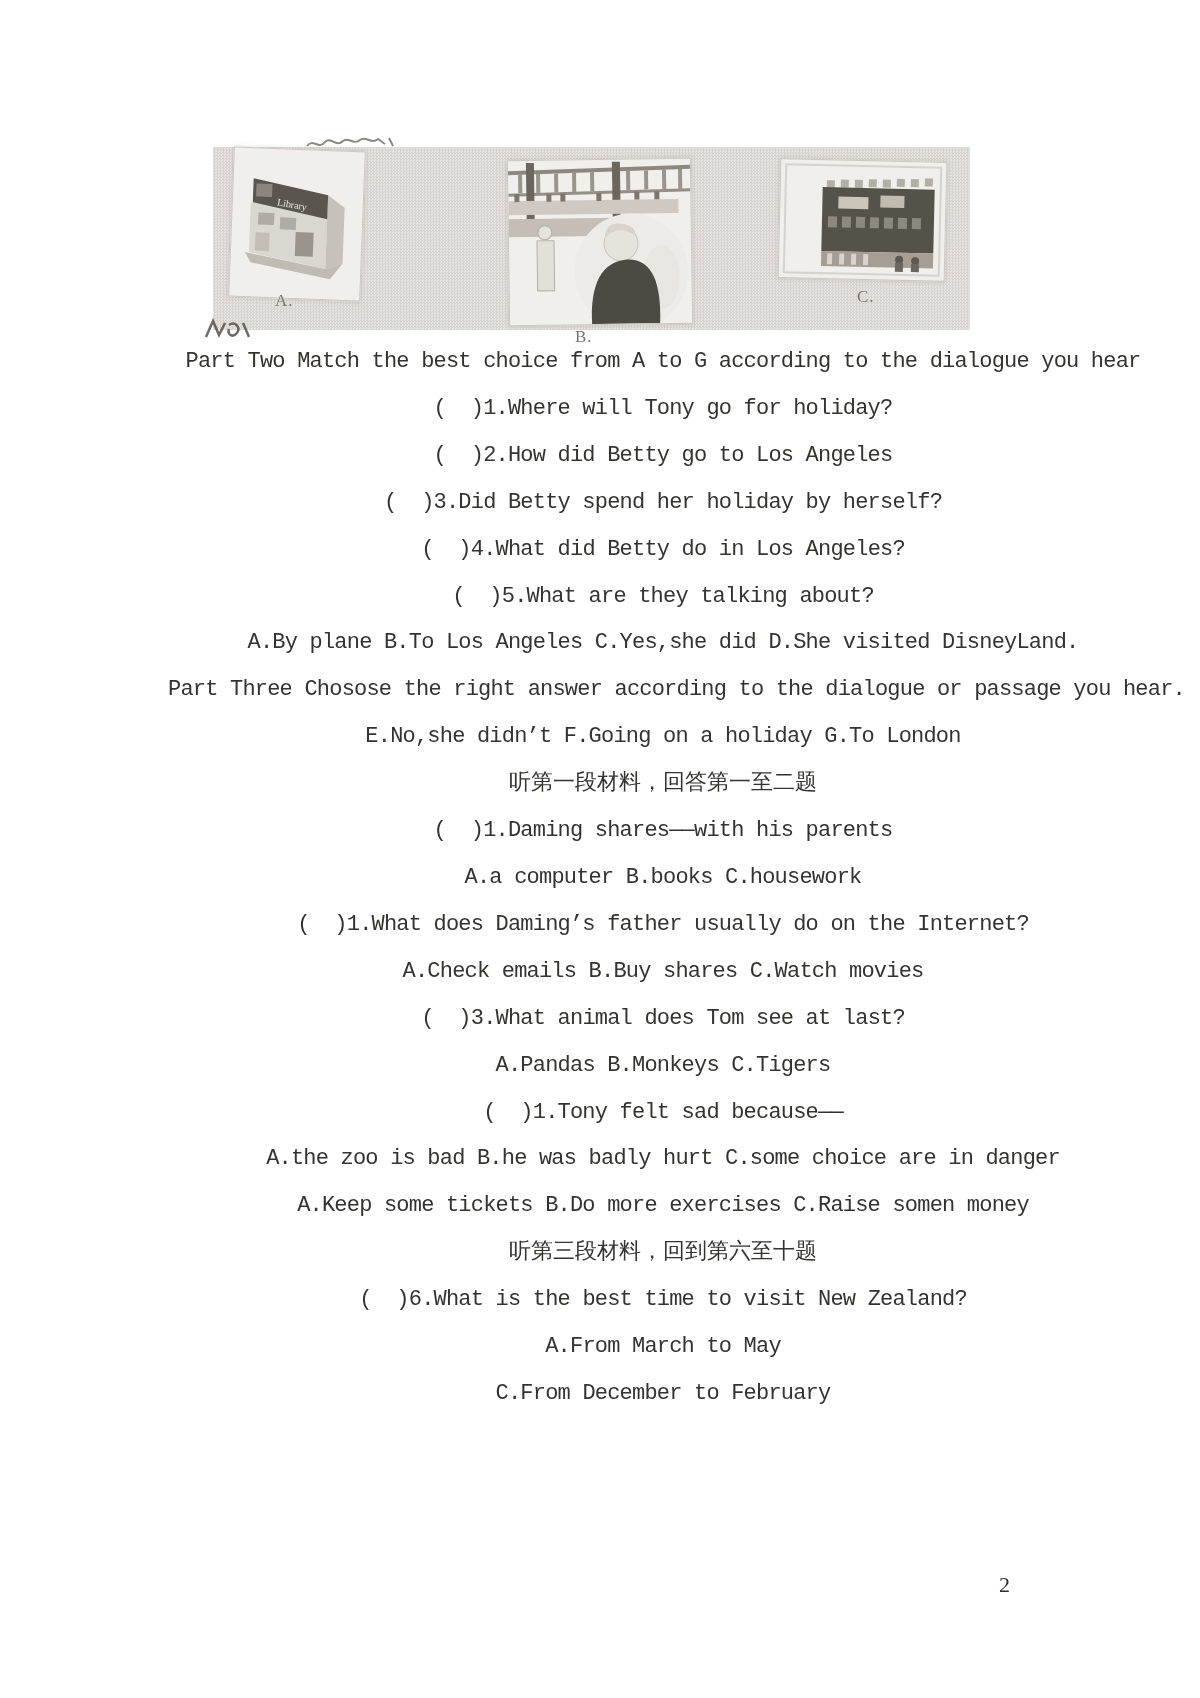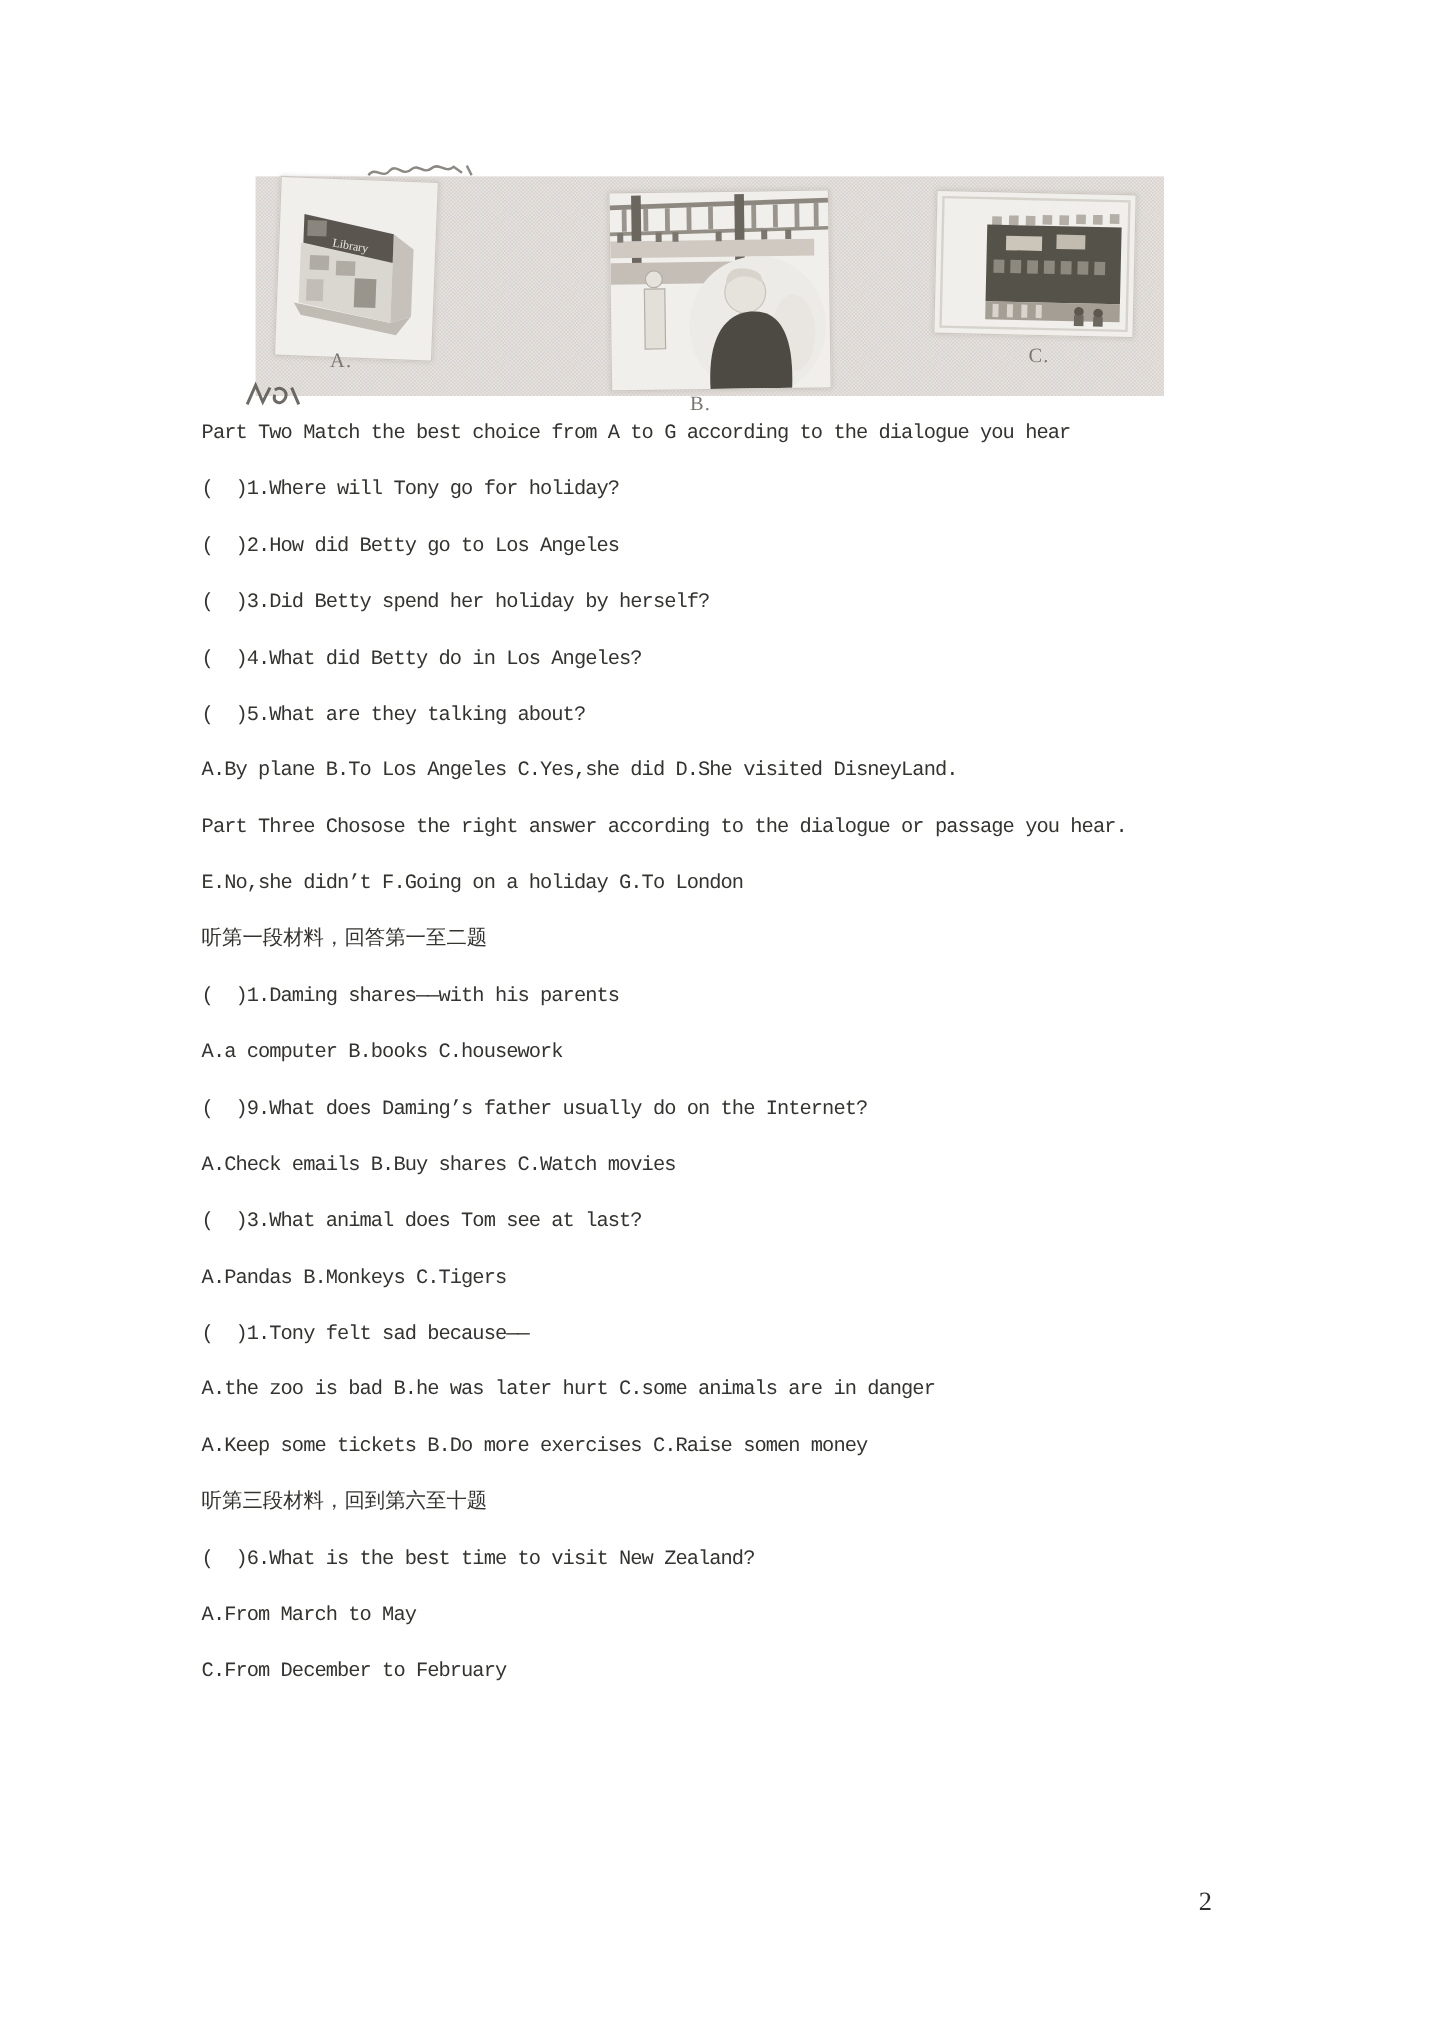--- a/index.html
+++ b/index.html
@@ -31,21 +31,21 @@
   .label-b{left:362px;top:180px;}
   .label-c{left:644px;top:140px;}
   .scribble-top{position:absolute;left:90px;top:-15px;width:96px;height:22px;}
   .scribble-corner{position:absolute;left:-10px;top:170px;width:50px;height:26px;}
   
   .content{
     position:absolute;left:168px;top:339px;width:990px;
   }
   .line{
     margin:0;white-space:pre;line-height:46.9px;
-    font-size:17px;letter-spacing:-0.8px;
+    font-size:22px;letter-spacing:-0.8px;text-align:center;
   }
   .cjk{letter-spacing:0;}
   .page-number{
     position:absolute;left:999px;top:1572px;width:30px;
     font-family:"Liberation Serif","DejaVu Serif",serif;
     font-size:22px;color:#2e2d2b;
   }
 </style>
 </head>
 <body>
@@ -161,26 +161,26 @@
   <p class="line">(  )2.How did Betty go to Los Angeles</p>
   <p class="line">(  )3.Did Betty spend her holiday by herself?</p>
   <p class="line">(  )4.What did Betty do in Los Angeles?</p>
   <p class="line">(  )5.What are they talking about?</p>
   <p class="line">A.By plane B.To Los Angeles C.Yes,she did D.She visited DisneyLand.</p>
   <p class="line">Part Three Chosose the right answer according to the dialogue or passage you hear.</p>
   <p class="line">E.No,she didn’t F.Going on a holiday G.To London</p>
   <p class="line cjk">听第一段材料，回答第一至二题</p>
   <p class="line">(  )1.Daming shares——with his parents</p>
   <p class="line">A.a computer B.books C.housework</p>
-  <p class="line">(  )9.What does Daming’s father usually do on the Internet?</p>
+  <p class="line">(  )1.What does Daming’s father usually do on the Internet?</p>
   <p class="line">A.Check emails B.Buy shares C.Watch movies</p>
   <p class="line">(  )3.What animal does Tom see at last?</p>
   <p class="line">A.Pandas B.Monkeys C.Tigers</p>
   <p class="line">(  )1.Tony felt sad because——</p>
-  <p class="line">A.the zoo is bad B.he was later hurt C.some animals are in danger</p>
+  <p class="line">A.the zoo is bad B.he was badly hurt C.some choice are in danger</p>
   <p class="line">A.Keep some tickets B.Do more exercises C.Raise somen money</p>
   <p class="line cjk">听第三段材料，回到第六至十题</p>
   <p class="line">(  )6.What is the best time to visit New Zealand?</p>
   <p class="line">A.From March to May</p>
   <p class="line">C.From December to February</p>
 </div>
 
 <div class="page-number">2</div>
 
 </body></html>

